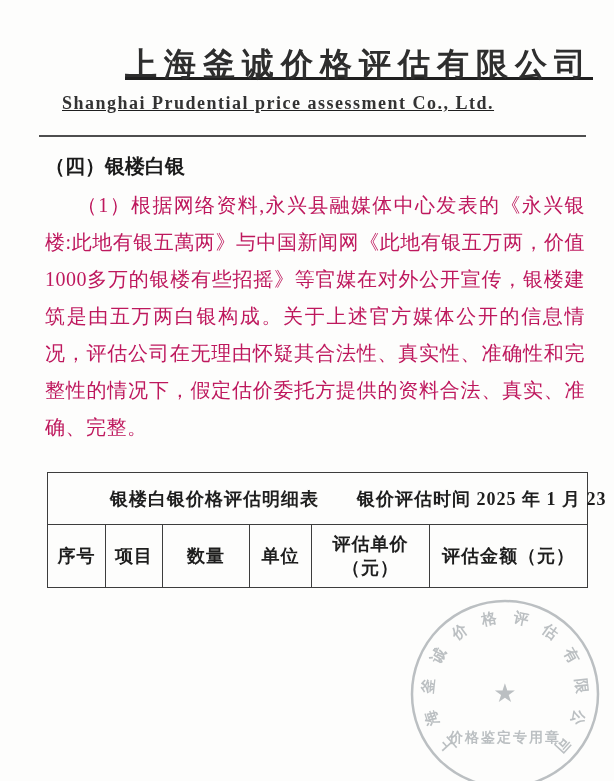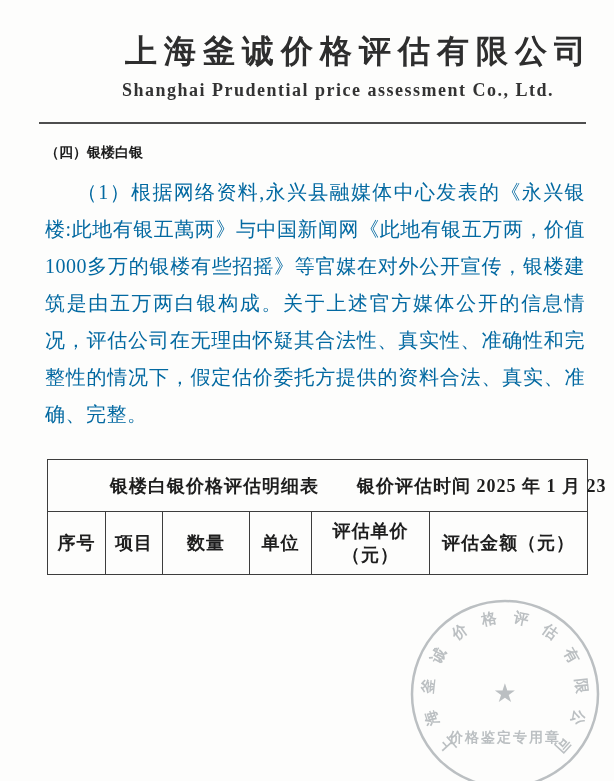--- a/index.html
+++ b/index.html
@@ -9,62 +9,62 @@
   .page {
     position: relative;
     width: 614px;
     height: 781px;
     background: #fdfdfc;
     overflow: hidden;
     color: #1f1f1f;
   }
 
   
-  .letterhead { padding-top: 27px; }
+  .letterhead { padding-top: 40px; text-decoration: underline; }
   .company-cn {
     margin-left: 104px;
     text-align: center;
     font-size: 32px;
     font-weight: 600;
     letter-spacing: 7px;
     color: #2e2e2e;
     line-height: 48px;
     white-space: nowrap;
   }
   .company-en {
     margin-left: 62px;
-    text-align: center;
+    text-align: left;
     font-size: 18px;
     font-weight: 700;
     letter-spacing: 1.5px;
     color: #333;
     line-height: 30px;
     white-space: nowrap;
   }
   .rule {
     border: none;
     border-top: 2px solid #4e4e4e;
     margin: 17px 28px 0 39px;
   }
 
   
   .report-body { padding: 14px 29px 0 45px; }
   .section-title {
-    font-size: 14px;
+    font-size: 20px;
     font-weight: 700;
     color: #1b1b1b;
     line-height: 30px;
     margin-bottom: 6px;
   }
   .para {
     font-size: 20px;
     line-height: 37px;
     text-align: justify;
     text-indent: 1.6em;
-    color: #0369a1;
+    color: #be185d;
     letter-spacing: 0.5px;
   }
 
   
   .valuation-table {
     border-collapse: collapse;
     table-layout: fixed;
     width: 540px;
     margin: 26px 0 0 47px;
     position: relative;

